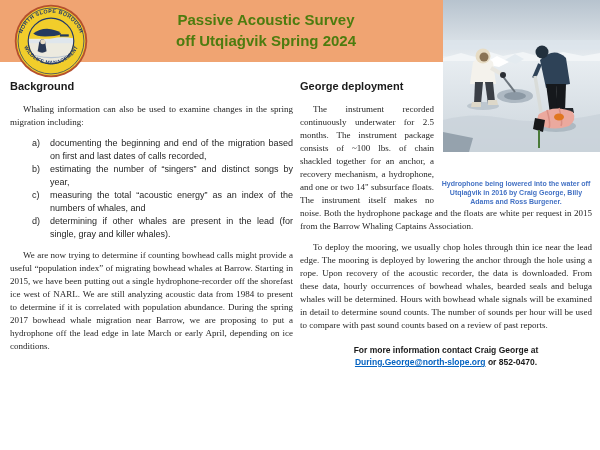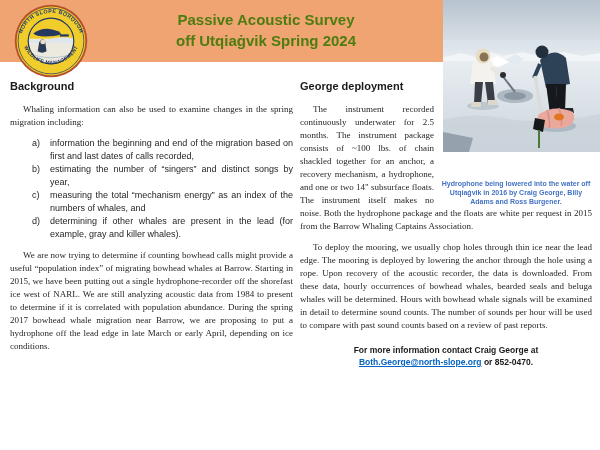--- a/index.html
+++ b/index.html
@@ -145,43 +145,43 @@
     <path d="M 96,130 l 0,18" stroke="#4a7a3a" stroke-width="2" fill="none"></path>
   </g>
 </svg>
 
 <div class="col col-left">
   <h2 class="section-heading">Background</h2>
   <p class="indent">Whaling information can also be used to examine changes in the spring migration including:</p>
   <div class="list">
     <div class="li">
       <span class="li-label">a)</span>
-      <span>information the beginning and end of the migration based on first and last dates of calls recorded,</span>
+      <span>documenting the beginning and end of the migration based on first and last dates of calls recorded,</span>
     </div>
     <div class="li">
       <span class="li-label">b)</span>
       <span>estimating the number of “singers” and distinct songs by year,</span>
     </div>
     <div class="li">
       <span class="li-label">c)</span>
-      <span>measuring the total “mechanism energy” as an index of the numbers of whales, and</span>
+      <span>measuring the total “acoustic energy” as an index of the numbers of whales, and</span>
     </div>
     <div class="li">
       <span class="li-label">d)</span>
-      <span>determining if other whales are present in the lead (for example, gray and killer whales).</span>
+      <span>determining if other whales are present in the lead (for single, gray and killer whales).</span>
     </div>
   </div>
   <p class="indent">We are now trying to determine if counting bowhead calls might provide a useful “population index” of migrating bowhead whales at Barrow. Starting in 2015, we have been putting out a single hydrophone-recorder off the shorefast ice west of NARL. We are still analyzing acoustic data from 1984 to present to determine if it is correlated with population abundance. During the spring 2017 bowhead whale migration near Barrow, we are proposing to put a hydrophone off the lead edge in late March or early April, depending on ice conditions.</p>
 </div>
 
 <div class="col col-right">
   <h2 class="section-heading">George deployment</h2>
   <div class="photo-float">
     <div class="photo-spacer"></div>
     <div class="caption">Hydrophone being lowered into the water off Utqiaġvik in 2016 by Craig George, Billy Adams and Ross Burgener.</div>
   </div>
   <p class="indent">The instrument recorded continuously underwater for 2.5 months. The instrument package consists of ~100 lbs. of chain shackled together for an anchor, a recovery mechanism, a hydrophone, and one or two 14" subsurface floats. The instrument itself makes no noise. Both the hydrophone package and the floats are white per request in 2015 from the Barrow Whaling Captains Association.</p>
   <p class="indent">To deploy the mooring, we usually chop holes through thin ice near the lead edge. The mooring is deployed by lowering the anchor through the hole using a rope. Upon recovery of the acoustic recorder, the data is downloaded. From these data, hourly occurrences of bowhead whales, bearded seals and beluga whales will be determined. Hours with bowhead whale signals will be examined in detail to determine sound counts. The number of sounds per hour will be used to compare with past sound counts based on a review of past reports.</p>
   <div class="contact">
     <div>For more information contact Craig George at</div>
-    <div><a class="email-link">Both.George@north-slope.org</a><span> or 852-0470.</span></div>
+    <div><a class="email-link">During.George@north-slope.org</a><span> or 852-0470.</span></div>
   </div>
 </div>
 
 </body></html>

